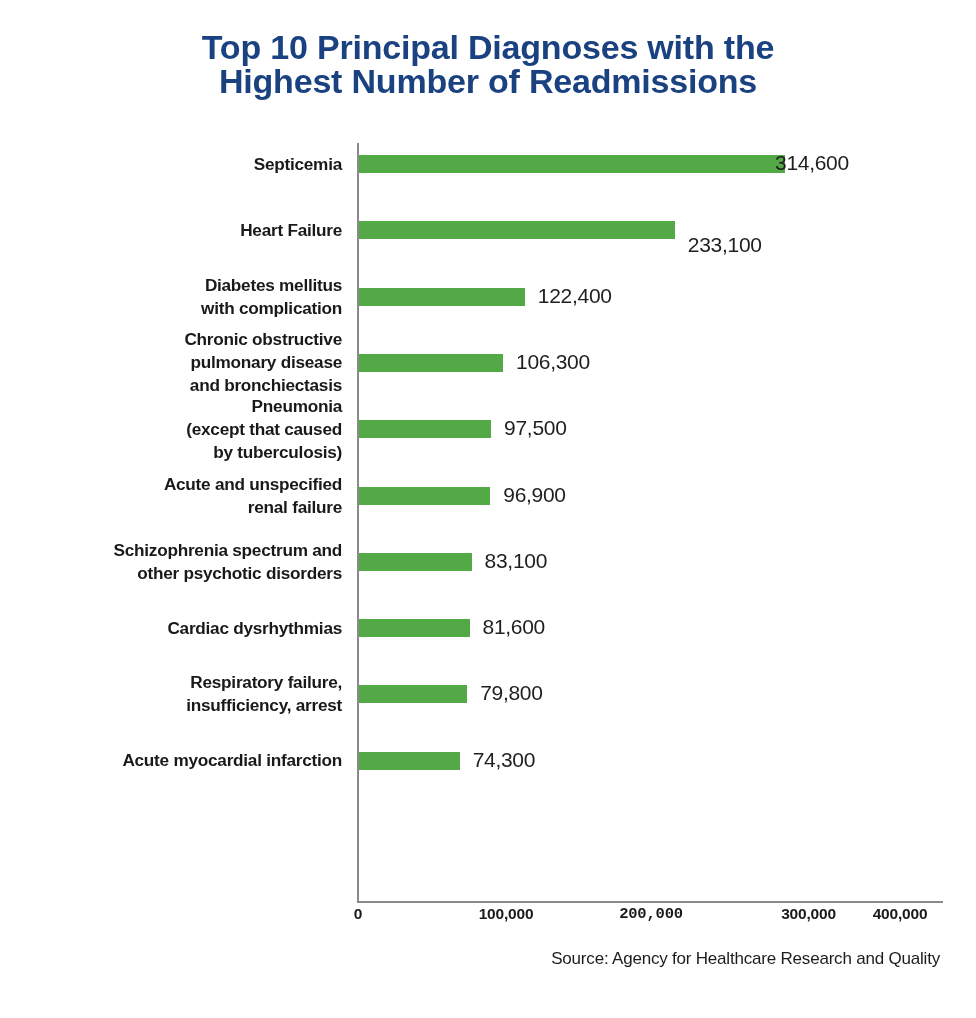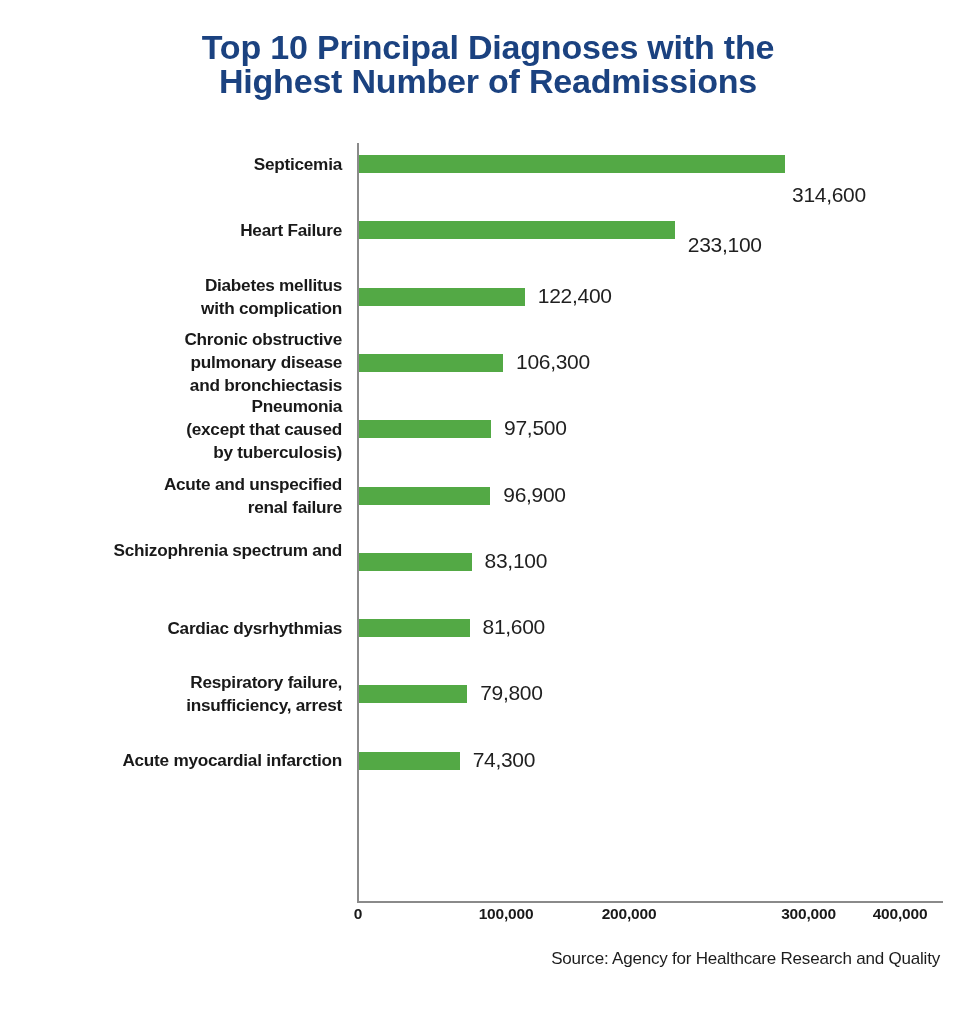--- a/index.html
+++ b/index.html
@@ -136,21 +136,21 @@
   </div>
 
   <div id="plot">
     <div id="axis-line-v"></div>
     <div id="axis-line-h"></div>
     <div id="rows">
         <div class="row" style="top: 139px;">
           <div class="cat-label" style="top: 13.5px;"><span>Septicemia</span></div>
           <div class="bar-wrap">
             <div class="bar" title="314,600" style="width: 426.283px; top: 16px; background: rgb(83, 169, 69);"></div>
-            <div class="bar-value" style="left: 433px; top: 12px; margin-top: 32px;">314,600</div>
+            <div class="bar-value" style="left: 416px; top: 12px;">314,600</div>
           </div>
         </div>
         <div class="row" style="top: 205.3px;">
           <div class="cat-label" style="top: 13.5px;"><span>Heart Failure</span></div>
           <div class="bar-wrap">
             <div class="bar" title="233,100" style="width: 315.851px; top: 16px; background: rgb(83, 169, 69);"></div>
             <div class="bar-value" style="left: 328.851px; top: 28px;">233,100</div>
           </div>
         </div>
         <div class="row" style="top: 271.6px;">
@@ -175,21 +175,21 @@
           </div>
         </div>
         <div class="row" style="top: 470.5px;">
           <div class="cat-label" style="top: 2px;"><span>Acute and unspecified</span><br><span>renal failure</span></div>
           <div class="bar-wrap">
             <div class="bar" title="96,900" style="width: 131.299px; top: 16px; background: rgb(83, 169, 69);"></div>
             <div class="bar-value" style="left: 144.299px; top: 12px;">96,900</div>
           </div>
         </div>
         <div class="row" style="top: 536.8px;">
-          <div class="cat-label" style="top: 2px;"><span>Schizophrenia spectrum and</span><br></div>
+          <div class="cat-label" style="top: 2px;"><span>Schizophrenia spectrum and</span><br><span>other psychotic disorders</span></div>
           <div class="bar-wrap">
             <div class="bar" title="83,100" style="width: 112.6px; top: 16px; background: rgb(83, 169, 69);"></div>
             <div class="bar-value" style="left: 125.6px; top: 12px;">83,100</div>
           </div>
         </div>
         <div class="row" style="top: 603.1px;">
           <div class="cat-label" style="top: 13.5px;"><span>Cardiac dysrhythmias</span></div>
           <div class="bar-wrap">
             <div class="bar" title="81,600" style="width: 110.568px; top: 16px; background: rgb(83, 169, 69);"></div>
             <div class="bar-value" style="left: 123.568px; top: 12px;">81,600</div>
@@ -206,20 +206,20 @@
           <div class="cat-label" style="top: 13.5px;"><span>Acute myocardial infarction</span></div>
           <div class="bar-wrap">
             <div class="bar" title="74,300" style="width: 100.677px; top: 16px; background: rgb(83, 169, 69);"></div>
             <div class="bar-value" style="left: 113.677px; top: 12px;">74,300</div>
           </div>
         </div>
       </div>
     <div id="xticks">
         <div class="xtick" style="left: 358px;">0</div>
         <div class="xtick" style="left: 506px;">100,000</div>
-        <div class="xtick" style="left: 629px;">200,000</div>
+        <div class="xtick" style="left: 651px; font-family: Liberation Mono, monospace;">200,000</div>
         <div class="xtick" style="left: 764.5px; margin-left: 44px;">300,000</div>
         <div class="xtick" style="left: 900px;">400,000</div>
       </div>
   </div>
 
   <div id="source-note">Source: Agency for Healthcare Research and Quality</div>
 </div>
 
 </body></html>

